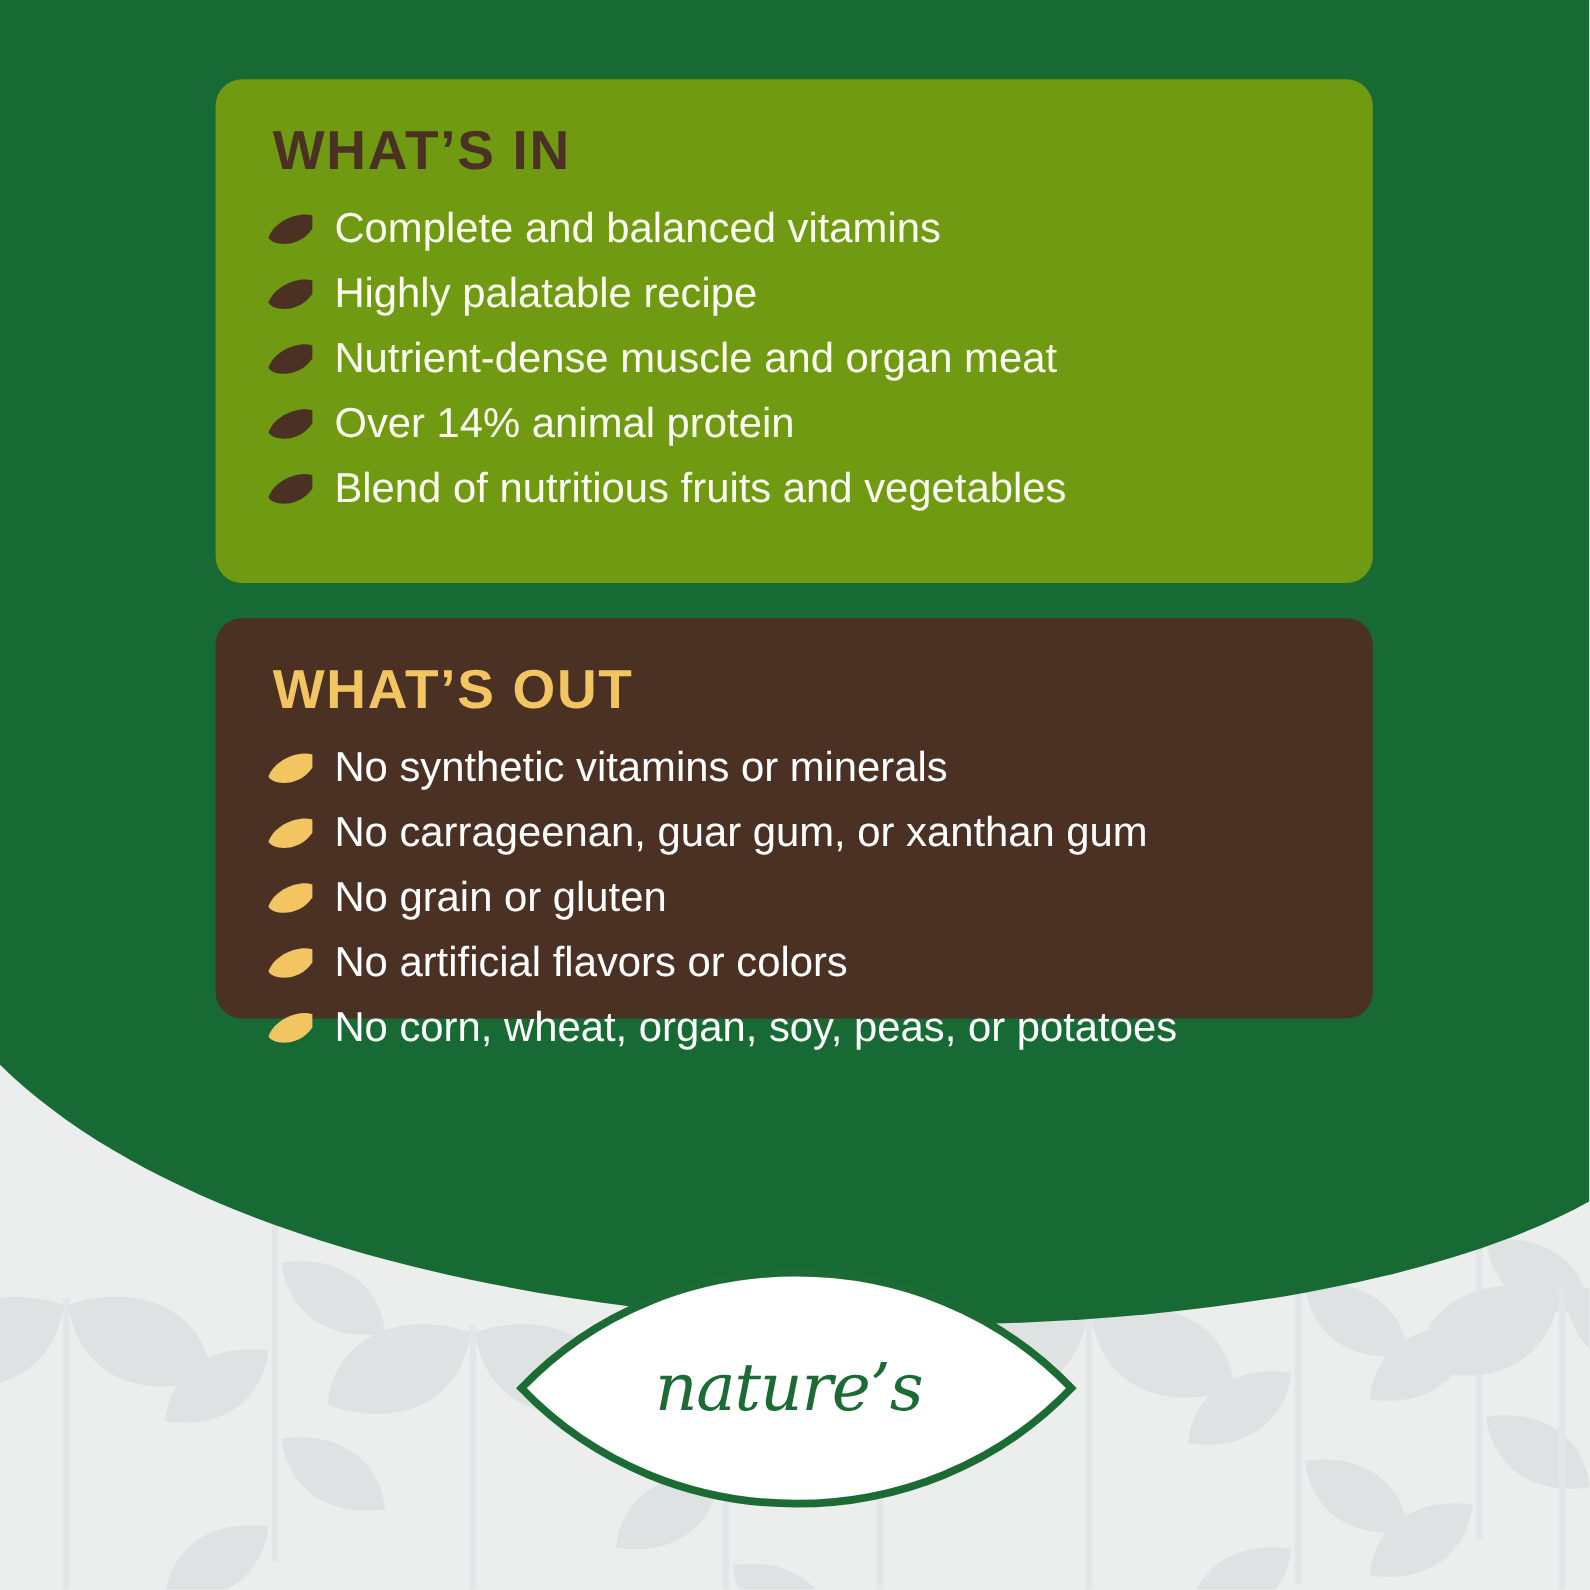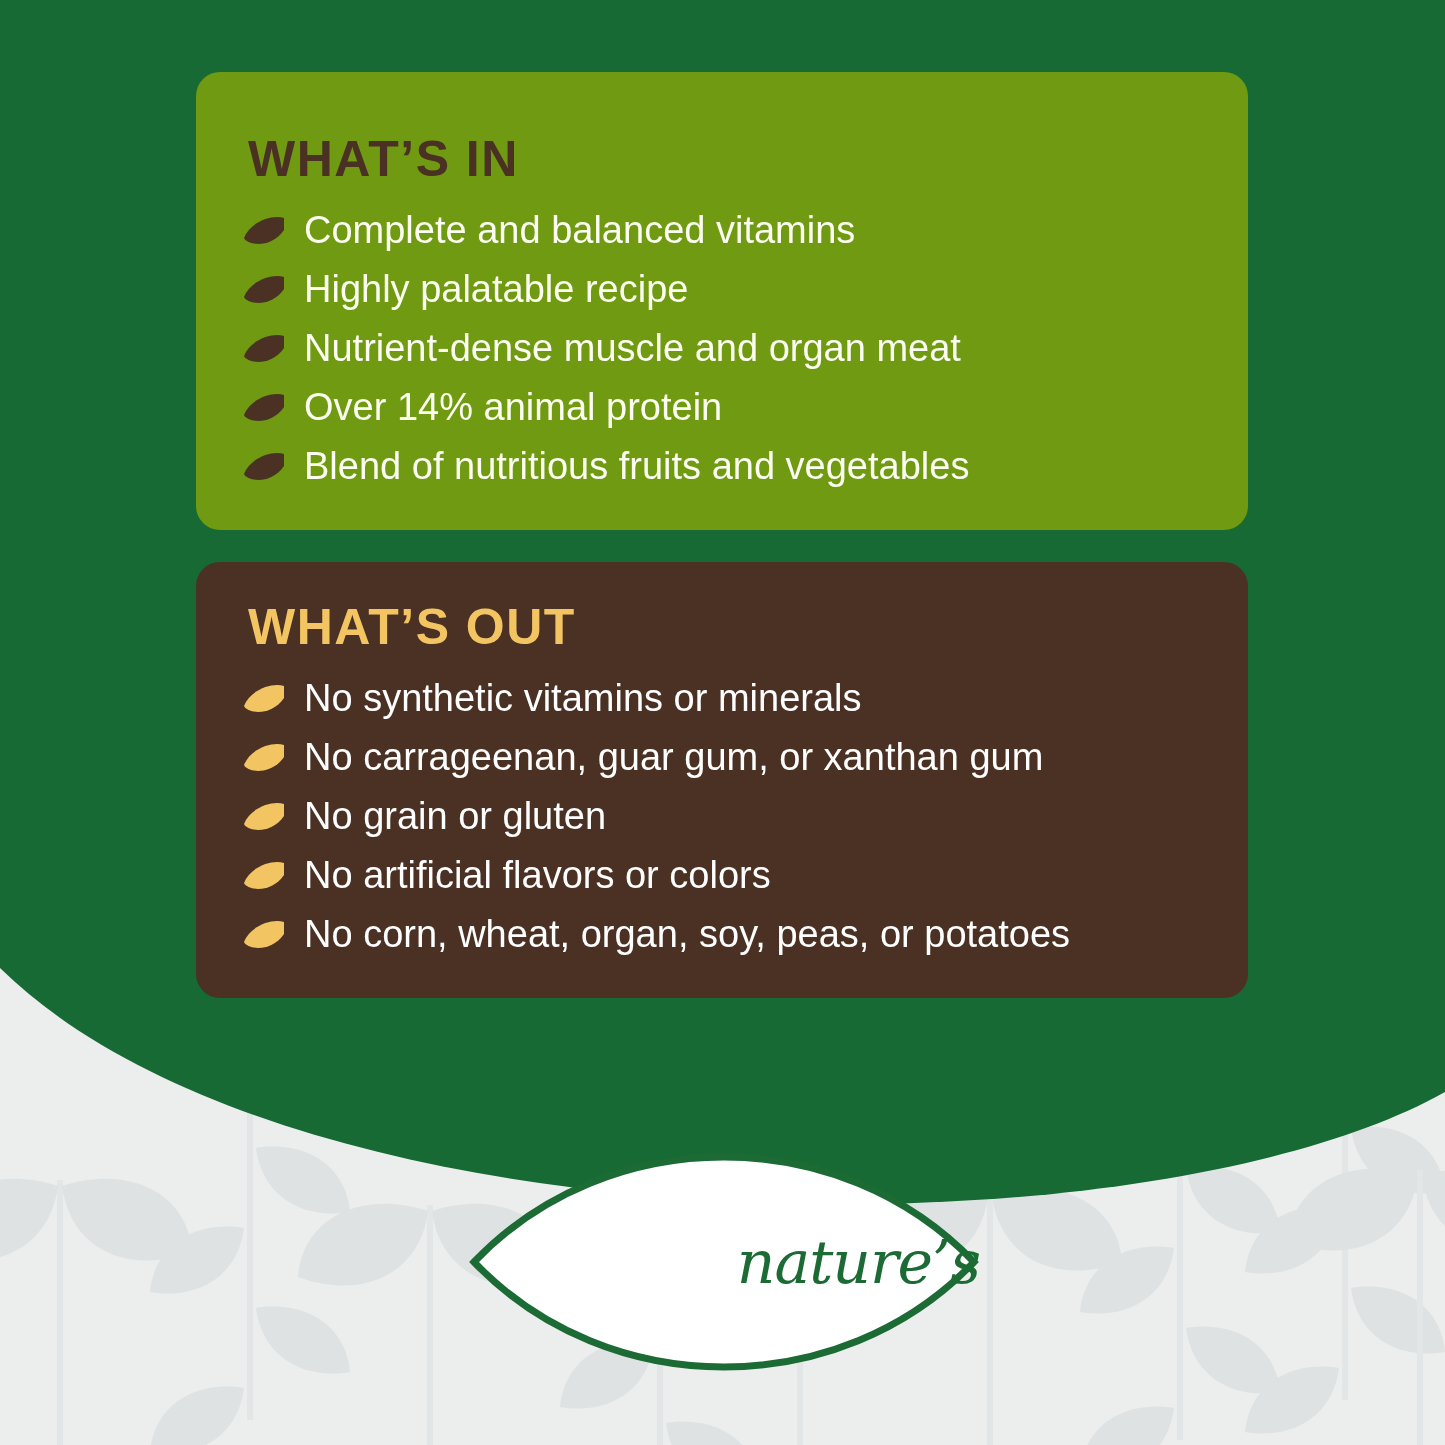--- a/index.html
+++ b/index.html
@@ -19,24 +19,24 @@
 
   
   .card{
     position:absolute;
     border-radius:24px;
     box-sizing:border-box;
   }
   .card-in{
     left:196px;top:72px;width:1052px;height:458px;
     background:#6F9A11;
-    padding:62px 46px 0 46px;
+    padding:40px 46px 0 46px;
   }
   .card-out{
-    left:196px;top:562px;width:1052px;height:436px;
+    left:196px;top:562px;width:1052px;height:364px;
     background:#4A3124;
     padding:40px 34px 0 46px;
   }
   .card-title{
     font-size:50px;
     font-weight:bold;
     letter-spacing:1.5px;
     margin:0 0 26px 6px;
     line-height:1;
   }
@@ -66,21 +66,21 @@
 
   
   .logo{
     position:absolute;
     left:468px;top:1128px;
     width:512px;height:268px;
   }
   .logo svg{display:block;width:512px;height:268px;}
   .logo-text{
     position:absolute;left:0;top:0;width:512px;height:268px;
-    display:flex;flex-direction:column;align-items:flex-end;justify-content:center;
+    display:flex;flex-direction:column;align-items:center;justify-content:center;
     pointer-events:none;
     gap:44px;
   }
   .logo-natures{
     font-family:"DejaVu Serif", serif;
     font-style:italic;
     font-size:60px;
     color:#1C6B35;
     line-height:0.95;
     margin-left:-14px;

